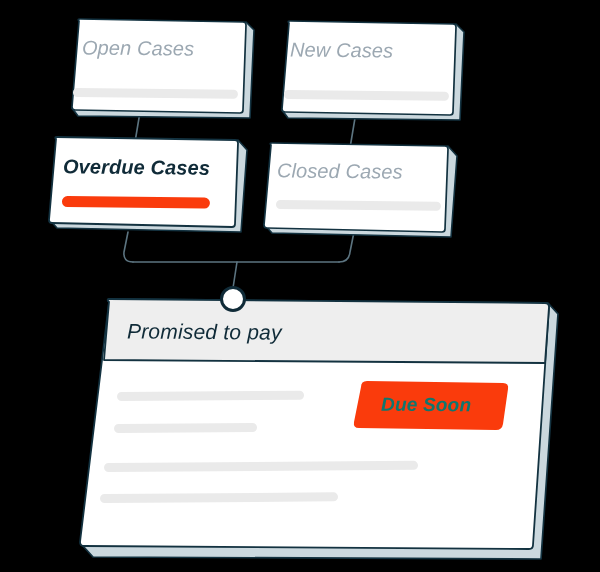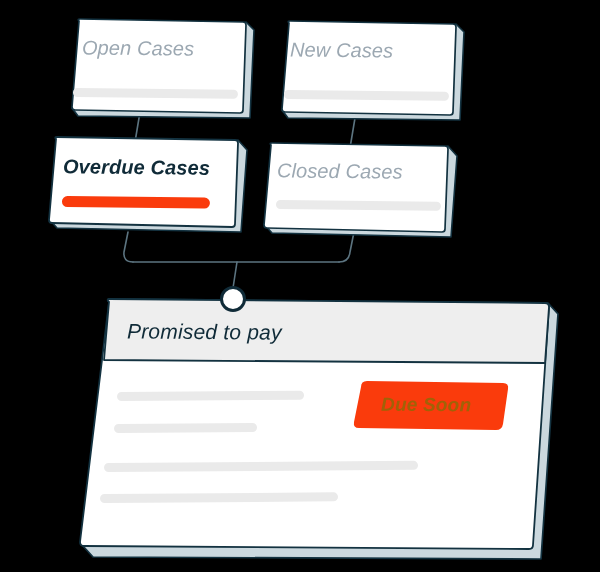--- a/index.html
+++ b/index.html
@@ -47,21 +47,21 @@
   .panel-title {
     font-size: 21px;
     font-weight: 400;
     letter-spacing: 0.2px;
     color: #102B38;
   }
   .badge-label {
     font-size: 19px;
     font-weight: 700;
     font-style: italic;
-    color: #a16207;
+    color: #0f766e;
     letter-spacing: 0.2px;
     text-align: center;
   }
 </style>
 </head>
 <body>
 
 <div id="stage">
 
   <svg id="svg-layer" viewBox="0 0 600 572" xmlns="http://www.w3.org/2000/svg">

